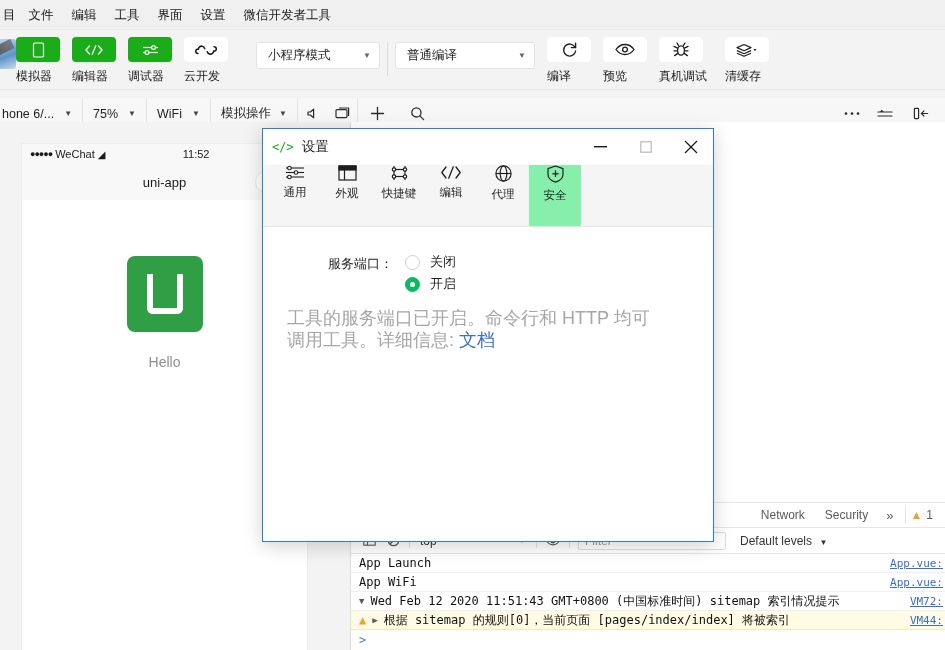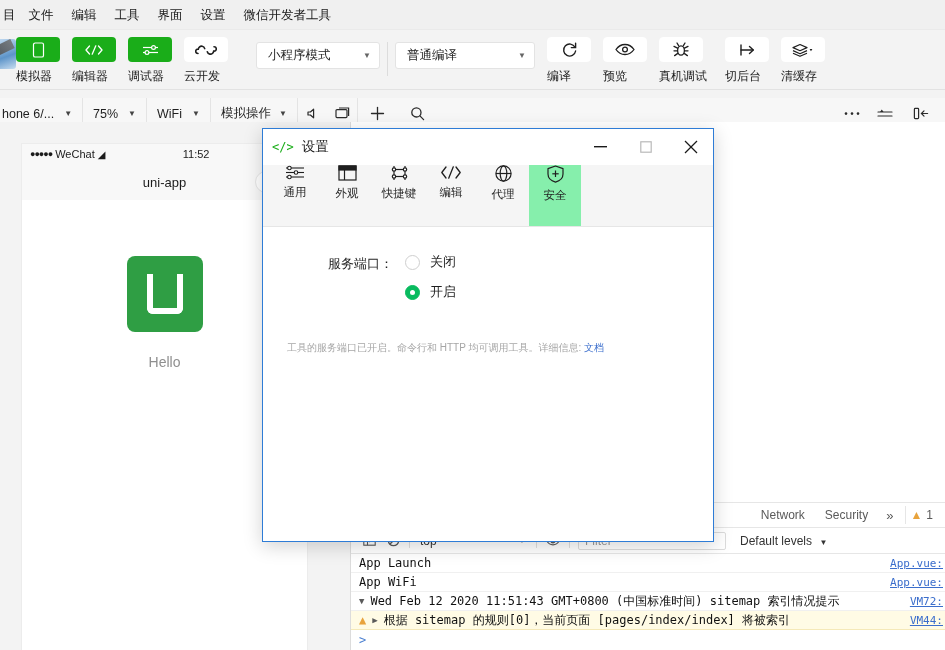--- a/index.html
+++ b/index.html
@@ -251,37 +251,37 @@
     align-items: center; justify-content: flex-start; gap: 5px;
     font-size: 11.5px; color: #1f1f1f; cursor: default;
   }
   .dtab.active { background: #86efac; }
   .dlg-body { flex: 1 1 auto; background: #fff; padding: 26px 0 0 0; }
   .frow { display: flex; align-items: flex-start; margin-bottom: 4px; }
   .flabel {
     width: 142px; text-align: right; padding-right: 12px;
     font-size: 13px; color: #1f1f1f; line-height: 22px;
   }
-  .radios { display: flex; flex-direction: column; gap: 12px; }
+  .radios { display: flex; flex-direction: column; gap: 4px; }
   .radio { display: flex; align-items: center; gap: 10px; font-size: 13px; color: #1f1f1f; cursor: default; }
   .rmark {
     width: 15px; height: 15px; border-radius: 50%;
     border: 1px solid #cfcfcf; background: #fff; flex: none;
   }
   .rmark.on {
     border-color: #09bb5f; background: #09bb5f;
     display: flex; align-items: center; justify-content: center;
   }
   .rmark.on::after {
     content: ""; width: 5px; height: 5px; border-radius: 50%; background: #fff;
   }
   .fvalue { font-size: 13px; color: #1f1f1f; line-height: 22px; }
   .hint {
-    margin: 36px 26px 0 24px;
-    font-size: 10px; color: #a6a6a6; line-height: 22px; max-width: 378px;
+    margin: 14px 26px 0 24px;
+    font-size: 18px; color: #a6a6a6; line-height: 22px; max-width: 378px;
   }
   .hint a { color: #3b6ecc; text-decoration: none; }
 </style>
 </head>
 <body>
 
 <div id="app">
 
   <div class="menubar">
     <div class="mi first">目</div>
@@ -378,30 +378,20 @@
           <ellipse cx="9" cy="9.5" rx="3.4" ry="4.6"></ellipse>
           <path d="M6.6 4.6 5 2M11.4 4.6 13 2"></path>
           <path d="M5.6 7.2 2 5.4M12.4 7.2 16 5.4"></path>
           <path d="M5.4 9.8H2M12.6 9.8H16"></path>
           <path d="M5.8 12.4 2.6 14.6M12.2 12.4 15.4 14.6"></path>
         </svg>
       </div>
       <div class="lbl">真机调试</div>
     </div>
 
-    <div class="tbtn white">
-      <div class="gl">
-        <svg class="svgico" width="19" height="14" viewBox="0 0 19 14" fill="none" stroke="#1f1f1f" stroke-width="1.4" stroke-linecap="round" stroke-linejoin="round">
-          <line x1="3" y1="2" x2="3" y2="12"></line>
-            <line x1="3" y1="7" x2="15" y2="7"></line>
-            <polyline points="11.5,3.4 15.3,7 11.5,10.6"></polyline>
-        </svg>
-      </div>
-      <div class="lbl">切后台</div>
-    </div>
 
     <div class="tbtn white">
       <div class="gl">
         <svg class="svgico" width="22" height="14" viewBox="0 0 22 14" fill="none" stroke="#1f1f1f" stroke-width="1.2" stroke-linejoin="round">
           <polygon points="8,1.5 15,4.6 8,7.7 1,4.6"></polygon>
           <polyline points="1,7.6 8,10.7 15,7.6"></polyline>
           <polyline points="1,10.2 8,13.3 15,10.2"></polyline>
           <path d="M17.6 6 L20.4 6 L19 8.2 Z" fill="#1f1f1f" stroke="none"></path>
         </svg>
       </div>

